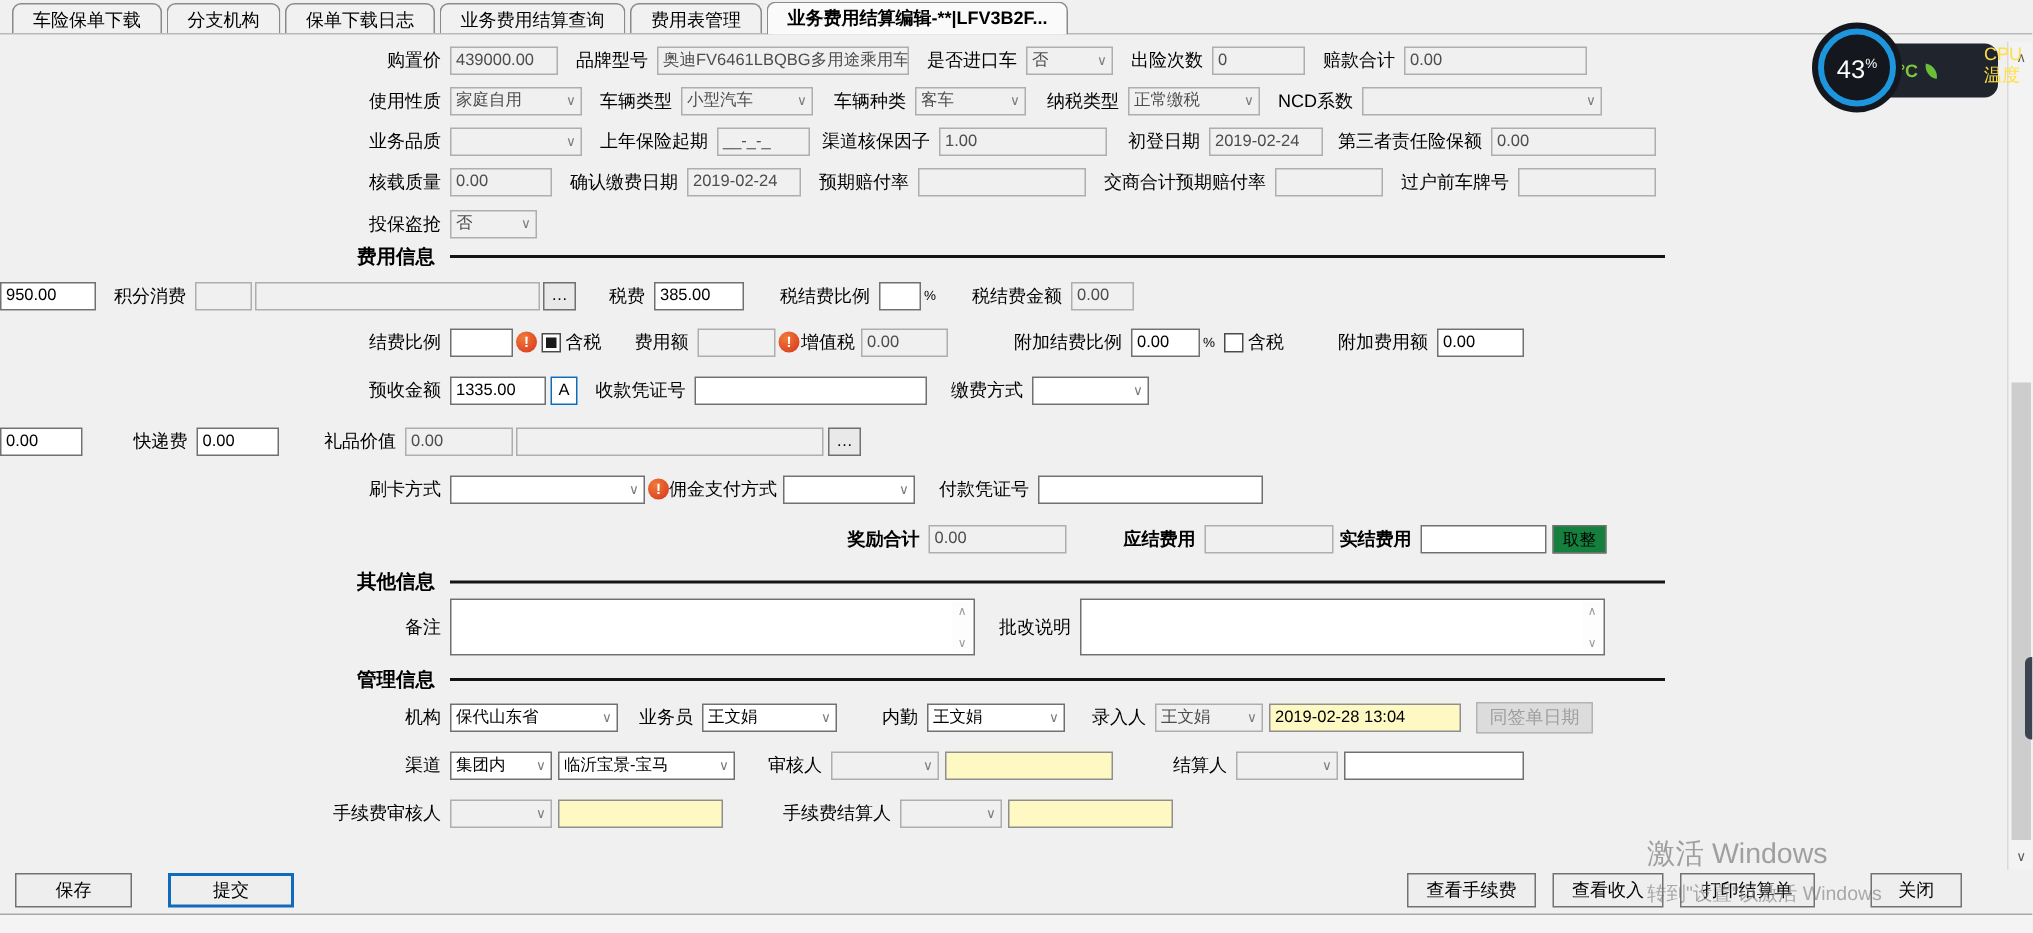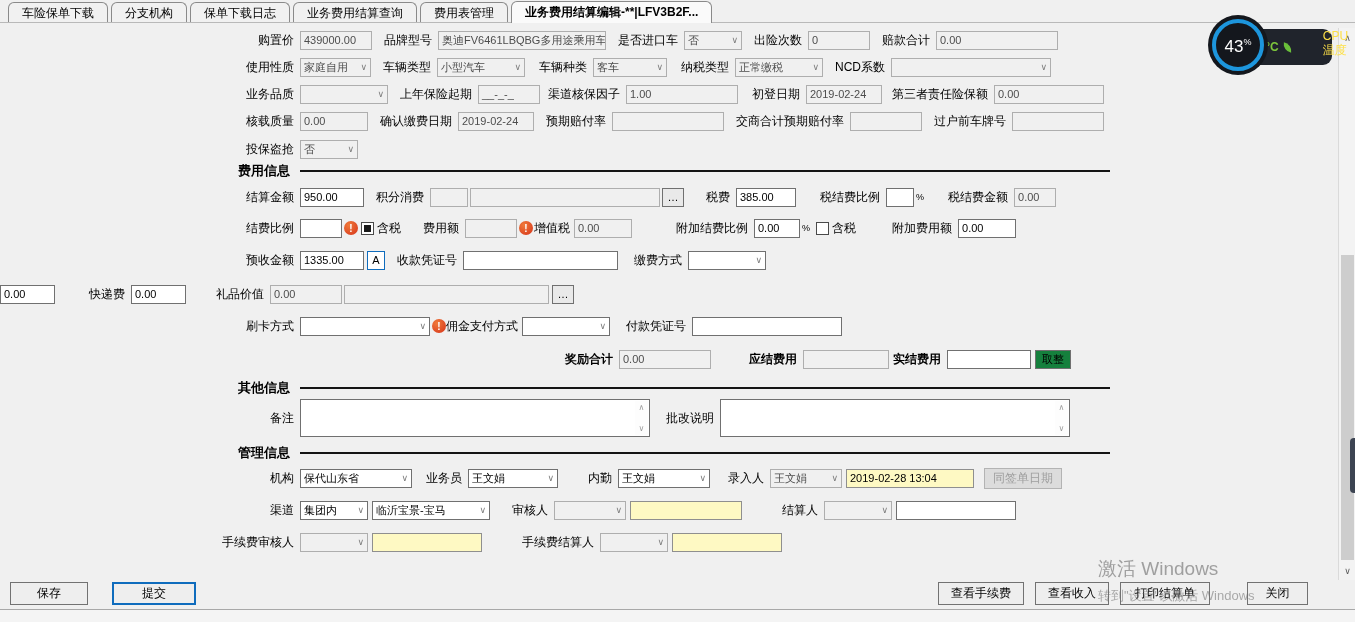--- a/index.html
+++ b/index.html
@@ -98,21 +98,21 @@
     <span class="cv">∨</span>
   </span>
   <span class="l">出险次数</span>
   <span class="inp dis" style="width:62px">0</span>
   <span class="l">赔款合计</span>
   <span class="inp dis" style="width:122px">0.00</span>
 </div>
 
 <div class="row" style="top:57px">
   <span class="l1">使用性质</span>
-  <span class="inp dis sel" style="width:71px">
+  <span class="inp dis sel" style="width:88px">
     <span>家庭自用</span>
     <span class="cv">∨</span>
   </span>
   <span class="l">车辆类型</span>
   <span class="inp dis sel" style="width:88px">
     <span>小型汽车</span>
     <span class="cv">∨</span>
   </span>
   <span class="l" style="margin-left:14px">车辆种类</span>
   <span class="inp dis sel" style="width:74px">
@@ -167,21 +167,20 @@
     <span class="cv">∨</span>
   </span>
 </div>
 
 <div class="sechdr" style="top:163px">
   <span class="sect">费用信息</span>
   <span class="secln"></span>
 </div>
 
 <div class="row" style="top:187px">
-  <span class="l1">结算金额</span>
   <span class="inp" style="width:64px">950.00</span>
   <span class="l">积分消费</span>
   <span class="inp dis" style="width:38px"></span>
   <span class="inp dis" style="width:190px;margin-left:2px"></span>
   <span class="mini" style="width:22px">…</span>
   <span class="l" style="margin-left:22px">税费</span>
   <span class="inp" style="width:60px">385.00</span>
   <span class="l" style="margin-left:24px">税结费比例</span>
   <span class="inp" style="width:28px"></span>
   <span class="unit">%</span>

